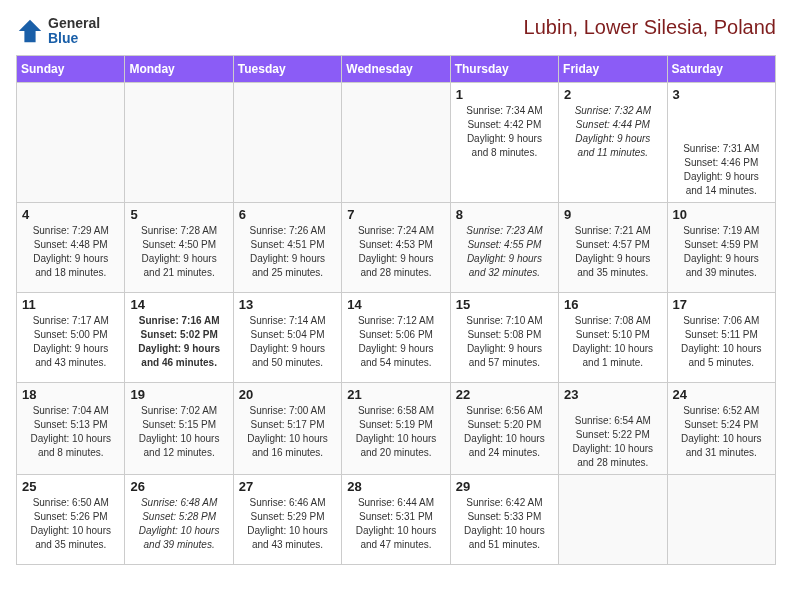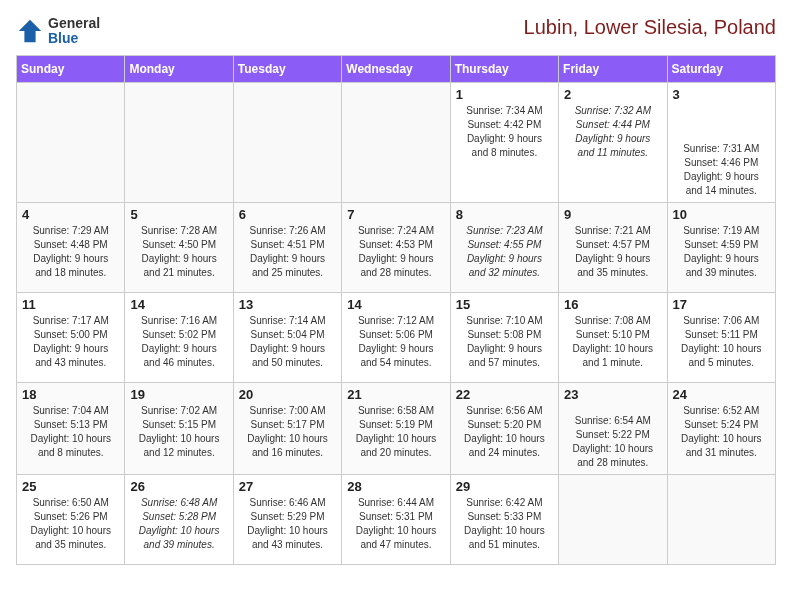--- a/index.html
+++ b/index.html
@@ -198,21 +198,21 @@
       <tr>
         <td>
           <div class="day-number">11</div>
           <div class="day-info" style="white-space: pre-line;">Sunrise: 7:17 AM
 Sunset: 5:00 PM
 Daylight: 9 hours
 and 43 minutes.</div>
         </td>
         <td>
           <div class="day-number">14</div>
-          <div class="day-info" style="white-space: pre-line;">Sunrise: 7:16 AM
+          <div class="day-info" style="white-space: pre-line; font-weight: bold;">Sunrise: 7:16 AM
 Sunset: 5:02 PM
 Daylight: 9 hours
 and 46 minutes.</div>
         </td>
         <td>
           <div class="day-number">13</div>
           <div class="day-info" style="white-space: pre-line;">Sunrise: 7:14 AM
 Sunset: 5:04 PM
 Daylight: 9 hours
 and 50 minutes.</div>

